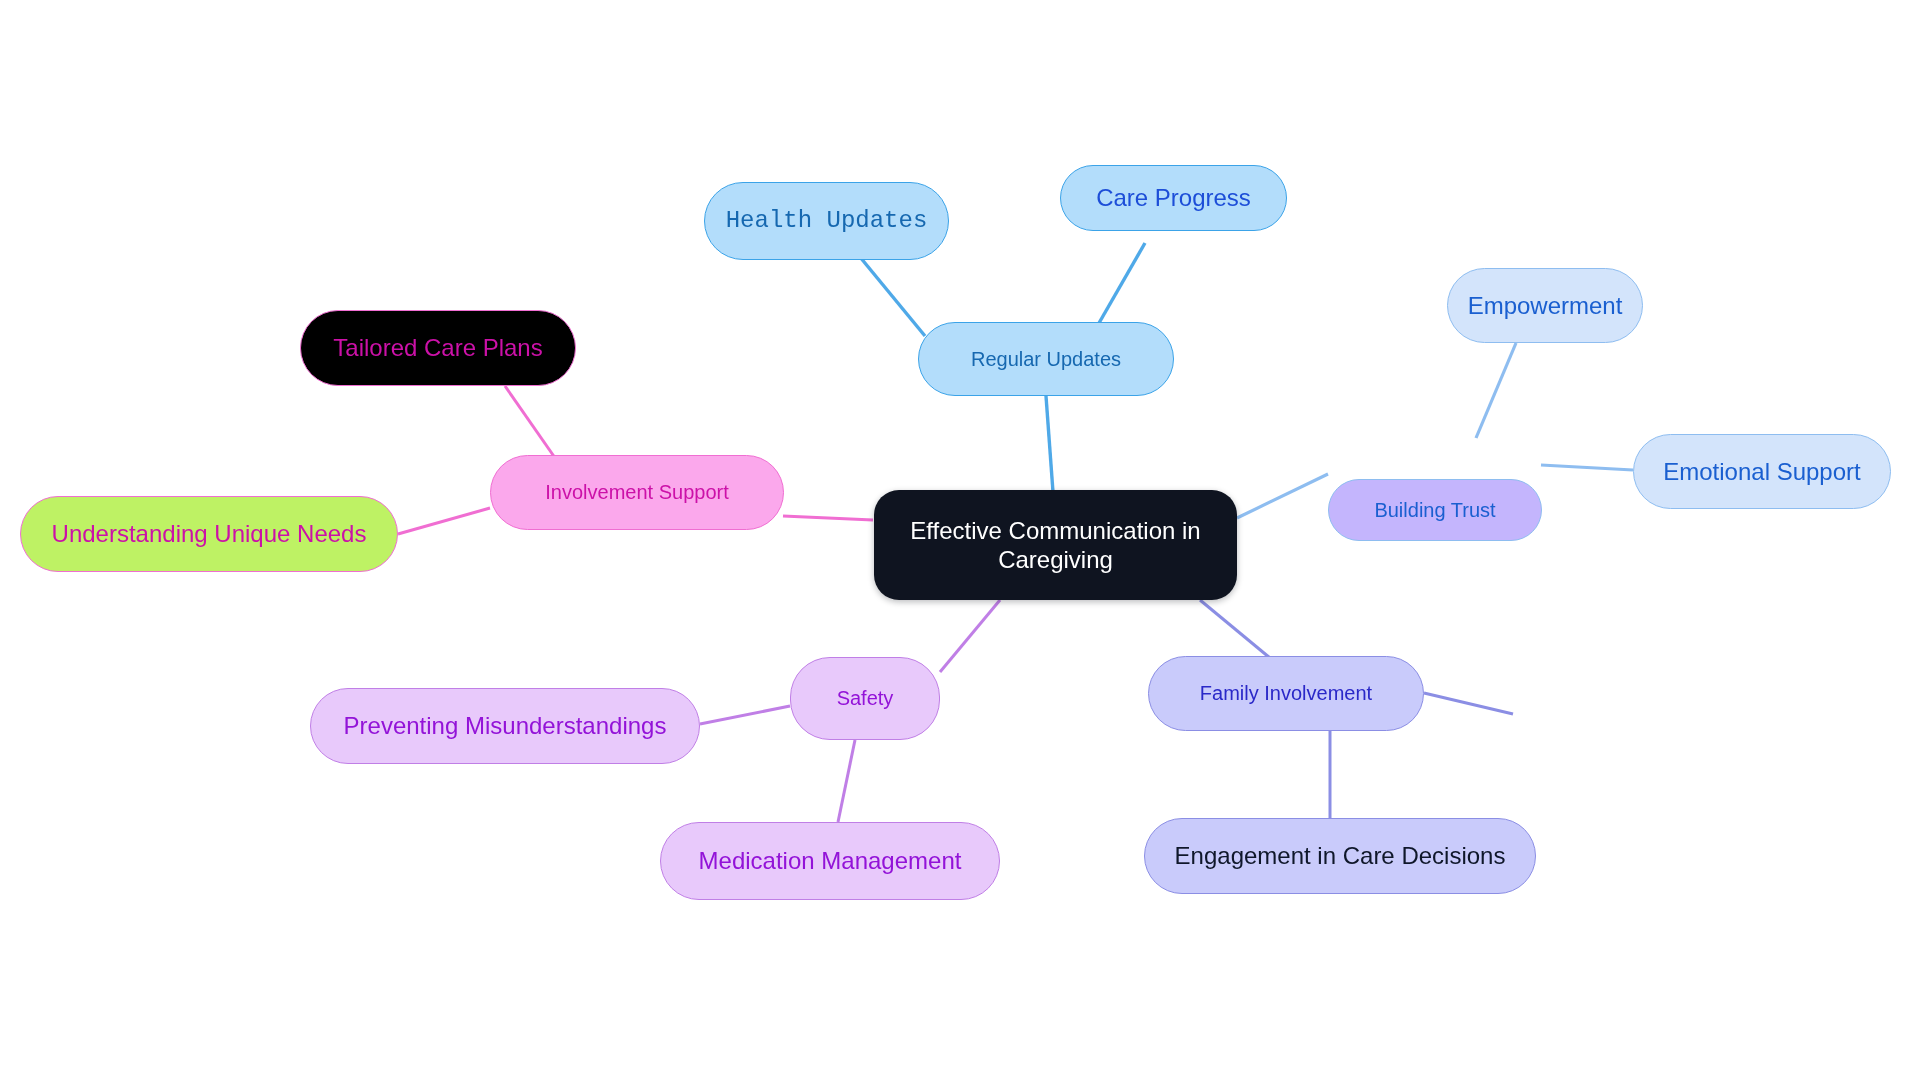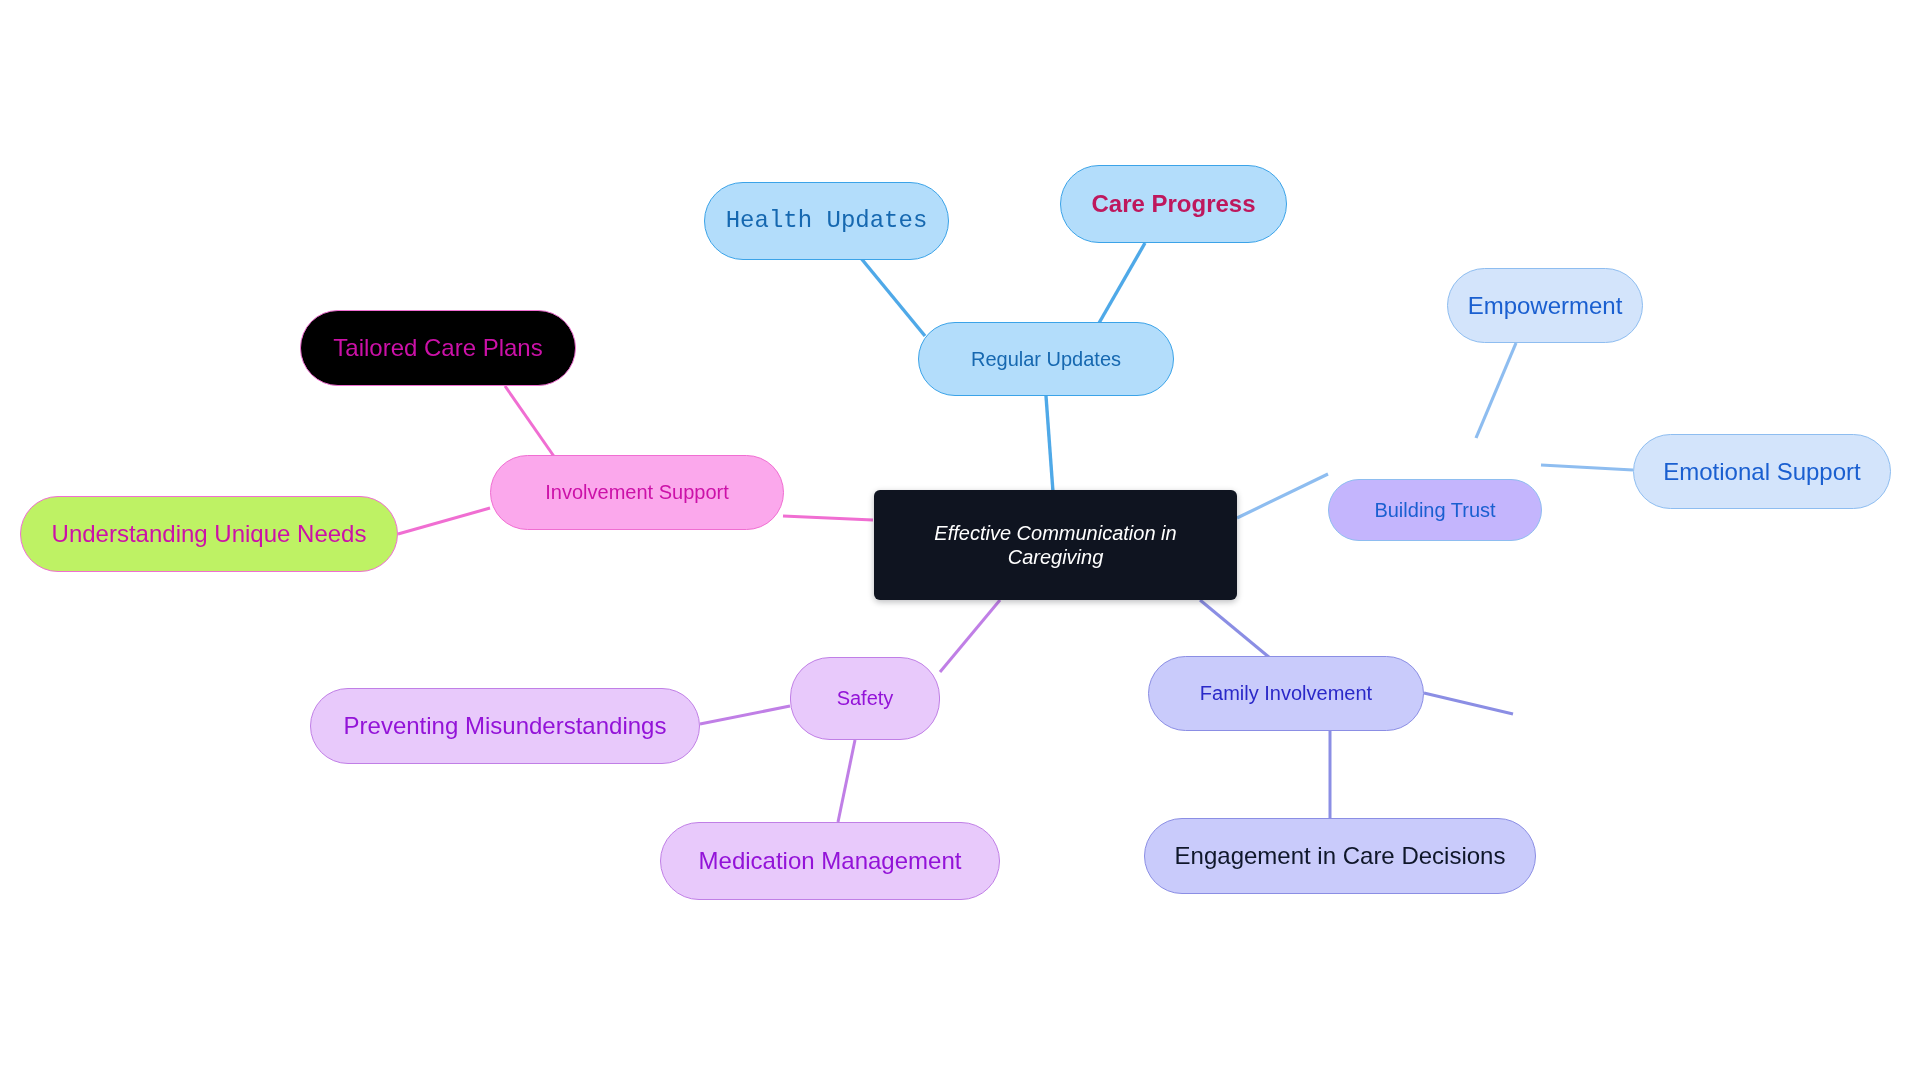--- a/index.html
+++ b/index.html
@@ -33,27 +33,26 @@
     justify-content: center;
     text-align: center;
     border-style: solid;
     border-width: 1.5px;
     border-radius: 40px;
     line-height: 1.22;
     white-space: pre-line;
     padding: 0 14px;
   }
   .node-root {
-    border-radius: 6px;
+    border-radius: 25px;
     border-width: 0px;
-    font-size: 20px;
+    font-size: 24px;
     color: #ffffff;
     background: #0f1420;
     box-shadow: 0 2px 6px rgba(10,14,22,0.28);
-    font-style: italic;
   }
   .node-branch { font-size: 20px; }
   .node-leaf   { font-size: 24px; }
 </style>
 </head>
 <body>
 
 <div id="mindmap-canvas">
 
   <svg id="edge-layer" viewBox="0 0 1920 1083">
@@ -80,21 +79,21 @@
     <line x1="490" y1="508" x2="398" y2="534" stroke="#f06ed2" stroke-width="3.0"></line>
   </svg>
 
   <div class="node node-root" style="left:874px; top:490px; width:363px; height:110px;">Effective Communication in
 Caregiving</div>
 
   <div class="node node-branch" style="left:918px; top:322px; width:256px; height:74px; background:#b3ddfb; border-color:#3ba3e8; color:#1668b0;">Regular Updates</div>
 
   <div class="node node-leaf" style="left:704px; top:182px; width:245px; height:78px; background:#b3ddfb; border-color:#3ba3e8; color:#1668b0;font-family:Liberation Mono, monospace;">Health Updates</div>
 
-  <div class="node node-leaf" style="left:1060px; top:165px; width:227px; height:78px; background:#b3ddfb; border-color:#3ba3e8; color:#be185d;font-weight:bold;">Care Progress</div>
+  <div class="node node-leaf" style="left:1060px; top:165px; width:227px; height:66px; background:#b3ddfb; border-color:#3ba3e8; color:#1d4ed8;">Care Progress</div>
 
   <div class="node node-branch" style="left:1328px; top:432px; width:214px; height:62px; background:#c4b5fd; border-color:#8ebdf0; color:#1a5fd0;margin-top:47px;">Building Trust</div>
 
   <div class="node node-leaf" style="left:1447px; top:268px; width:196px; height:75px; background:#d3e4fb; border-color:#8ebdf0; color:#1a5fd0;">Empowerment</div>
 
   <div class="node node-leaf" style="left:1633px; top:434px; width:258px; height:75px; background:#d3e4fb; border-color:#8ebdf0; color:#1a5fd0;">Emotional Support</div>
 
   <div class="node node-branch" style="left:1148px; top:656px; width:276px; height:75px; background:#c9cbfb; border-color:#8b8ee4; color:#2a28c8;">Family Involvement</div>
 
 

